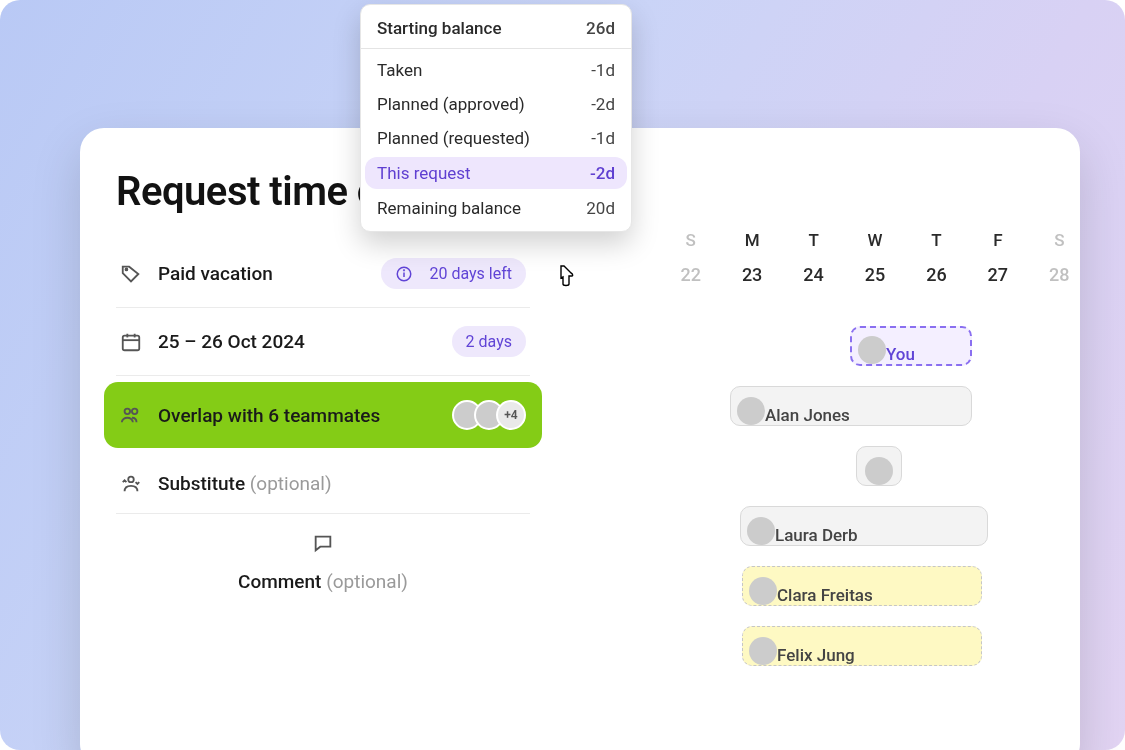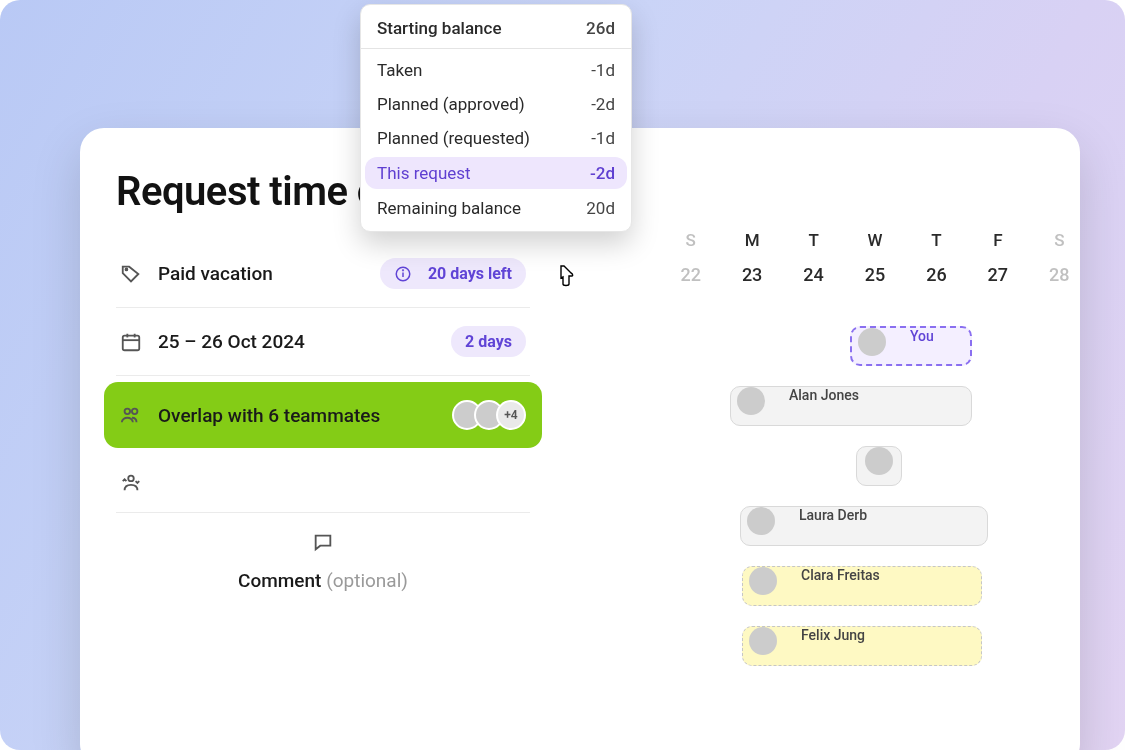--- a/index.html
+++ b/index.html
@@ -33,21 +33,21 @@
     margin: 6px -12px; padding: 18px 16px;
   }
   .row .label { flex: 1; font-weight: 500; }
   .row.muted .label-main { color: #1a1a1a; }
   .opt { color: #9a9a9a; font-weight: 400; }
   .icon { width: 22px; height: 22px; stroke: #555; fill: none; stroke-width: 2; flex-shrink: 0; }
 
   .pill {
     display: inline-flex; align-items: center; gap: 16px;
     padding: 6px 14px; border-radius: 999px;
-    font-size: 16px; font-weight: 700;
+    font-size: 16px; font-weight: 400;
   }
   .pill.purple { background: #eee8fc; color: #6044d6; }
   .pill .info-icon { width: 18px; height: 18px; stroke: #6044d6; }
 
   .avatars { display: flex; align-items: center; }
   .avatars .av { width: 30px; height: 30px; border-radius: 50%; border: 2px solid #fff; margin-left: -8px; background: #ccc; }
   .avatars .more { width: 30px; height: 30px; border-radius: 50%; border: 2px solid #fff; margin-left: -8px; background: #e9e9e9; color: #555; font-size: 12px; display: flex; align-items: center; justify-content: center; font-weight: 600;}
 
   
   .cal { position: absolute; top: 230px; left: 660px; width: 430px; }
@@ -56,22 +56,22 @@
   .cal-head div.off { color: #c0c0c0; }
   .cal-dates div { font-size: 18px; font-weight: 500; color: #2a2a2a; }
   .cal-dates div.off { color: #c0c0c0; }
 
   .timeline { position: absolute; top: 320px; left: 660px; width: 430px; }
   .trow { height: 50px; position: relative; margin-bottom: 10px; }
   .chip {
     position: absolute; top: 6px; height: 40px;
     border-radius: 10px;
     background: #f3f3f3; border: 1px solid #d9d9d9;
-    display: flex; align-items: flex-start; gap: 24px; padding: 0 12px 0 6px;
-    font-size: 14px; font-weight: 500; color: #444;
+    display: flex; align-items: flex-end; gap: 0; padding: 0 12px 0 6px;
+    font-size: 17px; font-weight: 500; color: #444;
   }
   .chip.you { border: 2px dashed #8a6ff0; background: #f4efff; color: #6044d6; }
   .chip.dash { border: 1px dashed #c6c6c6; background: #fef9c3; }
   .chip .av { width: 28px; height: 28px; border-radius: 50%; background: #ccc; flex-shrink: 0;}
   .chip.square { padding: 0; width: 46px; justify-content: center; }
 
   
   .face1 { background: radial-gradient(circle at 50% 30%, #f2d0b6 0 40%, #9b6b4a 42% 60%, #3b3b3b 62%); }
   .face2 { background: radial-gradient(circle at 50% 30%, #f4d3bb 0 40%, #d2a06a 42% 60%, #e7d4b8 62%); }
   .face3 { background: radial-gradient(circle at 50% 30%, #efc9aa 0 40%, #6b4028 42% 60%, #7a5f45 62%); }
@@ -153,20 +153,24 @@
       </span>
     </div>
 
     <div class="row muted">
       <svg class="icon" viewBox="0 0 24 24">
           <circle cx="12" cy="7" r="3"></circle>
           <path d="M5 20c0-4 3-6 7-6s7 2 7 6"></path>
           <path d="M3 10l2-2 2 2"></path>
           <path d="M21 10l-2 2-2-2"></path>
         </svg>
+      <span class="label">
+        <span class="label-main">Substitute</span>
+        <span class="opt">(optional)</span>
+      </span>
     </div>
 
     <div class="row muted">
       <svg class="icon" viewBox="0 0 24 24">
           <path d="M4 5h16v11H9l-5 4V5z"></path>
         </svg>
       <span class="label">
         <span class="label-main">Comment</span>
         <span class="opt">(optional)</span>
       </span>

